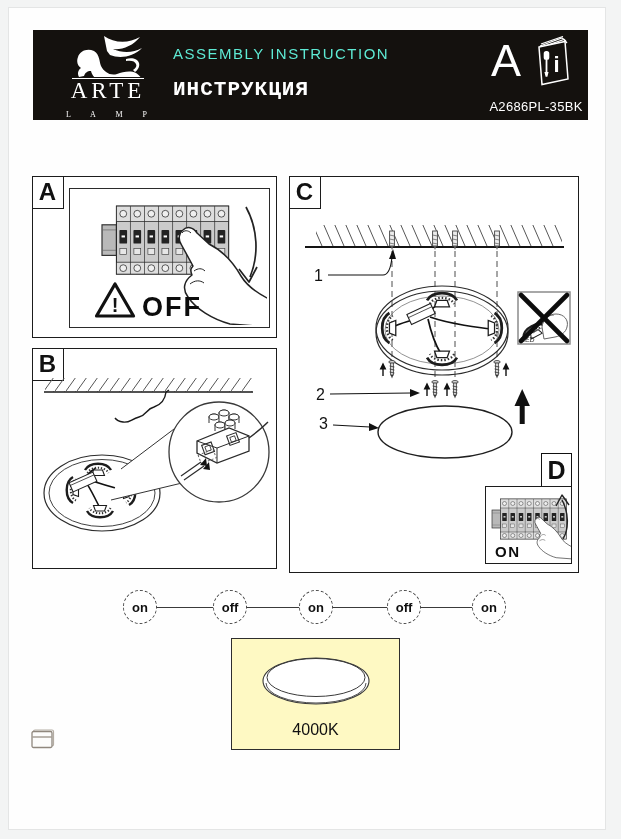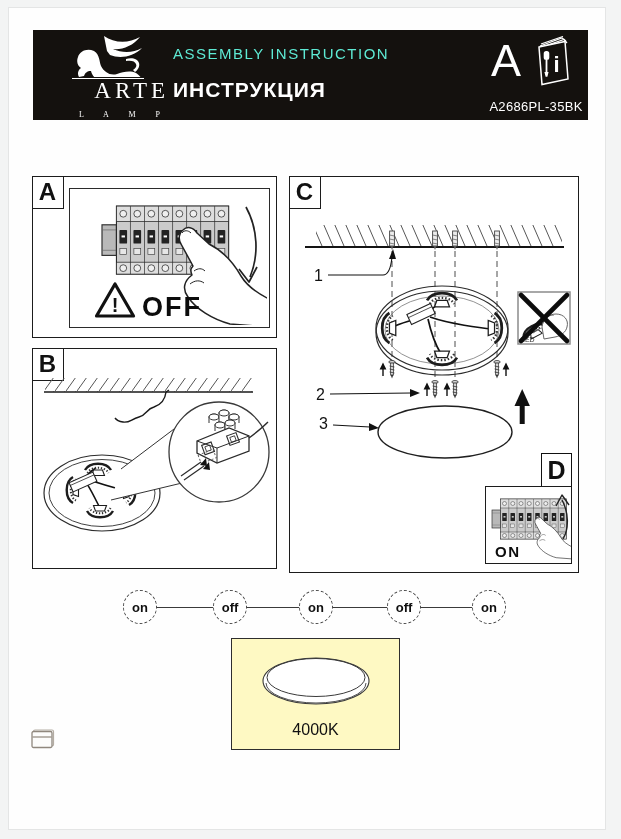--- a/index.html
+++ b/index.html
@@ -13,33 +13,33 @@
   #canvas{position:absolute;left:0;top:0;width:621px;height:839px;overflow:hidden;}
   .page{
     position:absolute;left:9px;top:8px;width:596px;height:821px;
     background:#fefefe;outline:1px solid #e4e5e5;
   }
   
   .header{
     position:absolute;left:33px;top:30px;width:555px;height:90px;
     background:#14110e;color:#fff;
   }
-  .logo{position:absolute;left:14px;top:2px;width:122px;height:86px;text-align:right;}
+  .logo{position:absolute;left:14px;top:2px;width:122px;height:86px;text-align:center;}
   .logo-lion{display:block;margin:3px auto 0 auto;}
   .logo-rule{width:72px;height:1px;background:#fff;margin:1px auto 0 auto;}
   .logo-arte{
     font-family:"Liberation Serif", serif;
     font-size:23px;letter-spacing:4px;line-height:24px;margin-top:0;
   }
   .logo-lamp{font-family:"Liberation Serif", serif;font-size:8px;letter-spacing:9px;margin-top:7px;padding-left:6px;}
   .hdr-title-en{
     position:absolute;left:140px;top:15px;font-size:15px;letter-spacing:1.5px;color:#5eead4;
   }
   .hdr-title-ru{
-    position:absolute;left:140px;top:48px;font-size:21px;font-weight:bold;letter-spacing:1px;color:#fff;
+    position:absolute;left:140px;top:48px;font-size:21px;font-weight:bold;letter-spacing:1px;color:#fff;font-family:Liberation Mono, monospace;
   }
   .hdr-a{
     position:absolute;left:458px;top:8px;font-size:45px;line-height:45px;color:#fff;font-weight:400;
   }
   .hdr-book{position:absolute;left:499px;top:6px;}
   .hdr-model{
     position:absolute;left:428px;top:69px;width:150px;text-align:center;
     font-size:13px;font-weight:normal;color:#fff;letter-spacing:0.3px;
   }
   

